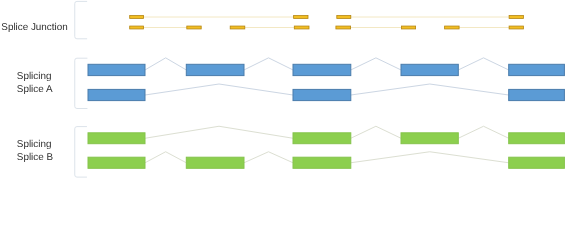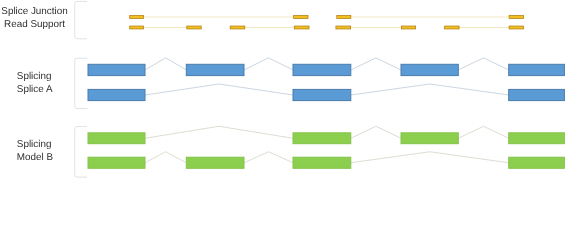--- a/index.html
+++ b/index.html
@@ -82,16 +82,16 @@
       <g>
         <path d="M 145 162.75 L 165.65 151.75 L 186.3 162.75" fill="none" stroke="#DCDFD2" stroke-width="1"></path>
         <path d="M 244 162.75 L 268.5 151.75 L 293 162.75" fill="none" stroke="#DCDFD2" stroke-width="1"></path>
         <path d="M 350.8 162.75 L 429.75 151.75 L 508.7 162.75" fill="none" stroke="#DCDFD2" stroke-width="1"></path>
         <rect x="88" y="157.2" width="57" height="11.1" fill="#8CCF4E" stroke="#85C44C" stroke-width="1"></rect>
         <rect x="186.3" y="157.2" width="57.69999999999999" height="11.1" fill="#8CCF4E" stroke="#85C44C" stroke-width="1"></rect>
         <rect x="293" y="157.2" width="57.80000000000001" height="11.1" fill="#8CCF4E" stroke="#85C44C" stroke-width="1"></rect>
         <rect x="508.7" y="157.2" width="55.69999999999999" height="11.1" fill="#8CCF4E" stroke="#85C44C" stroke-width="1"></rect>
       </g>
     </svg>
-<div class="lbl" style="left: 1.3px; top: 5px; text-align: center;"><div>Splice Junction</div><div>Read Support</div></div>
+<div class="lbl" style="left: 1.3px; top: 21px;"><div>Splice Junction</div></div>
     <div class="lbl" style="left: 16.8px; top: 69.9px;"><div>Splicing</div><div>Splice A</div></div>
-    <div class="lbl" style="left: 16.8px; top: 137.8px;"><div>Splicing</div><div>Model B</div></div>
+    <div class="lbl" style="left: 16.8px; top: 137.8px;"><div>Splicing</div><div>Splice B</div></div>
   </div>
 
 </body></html>

